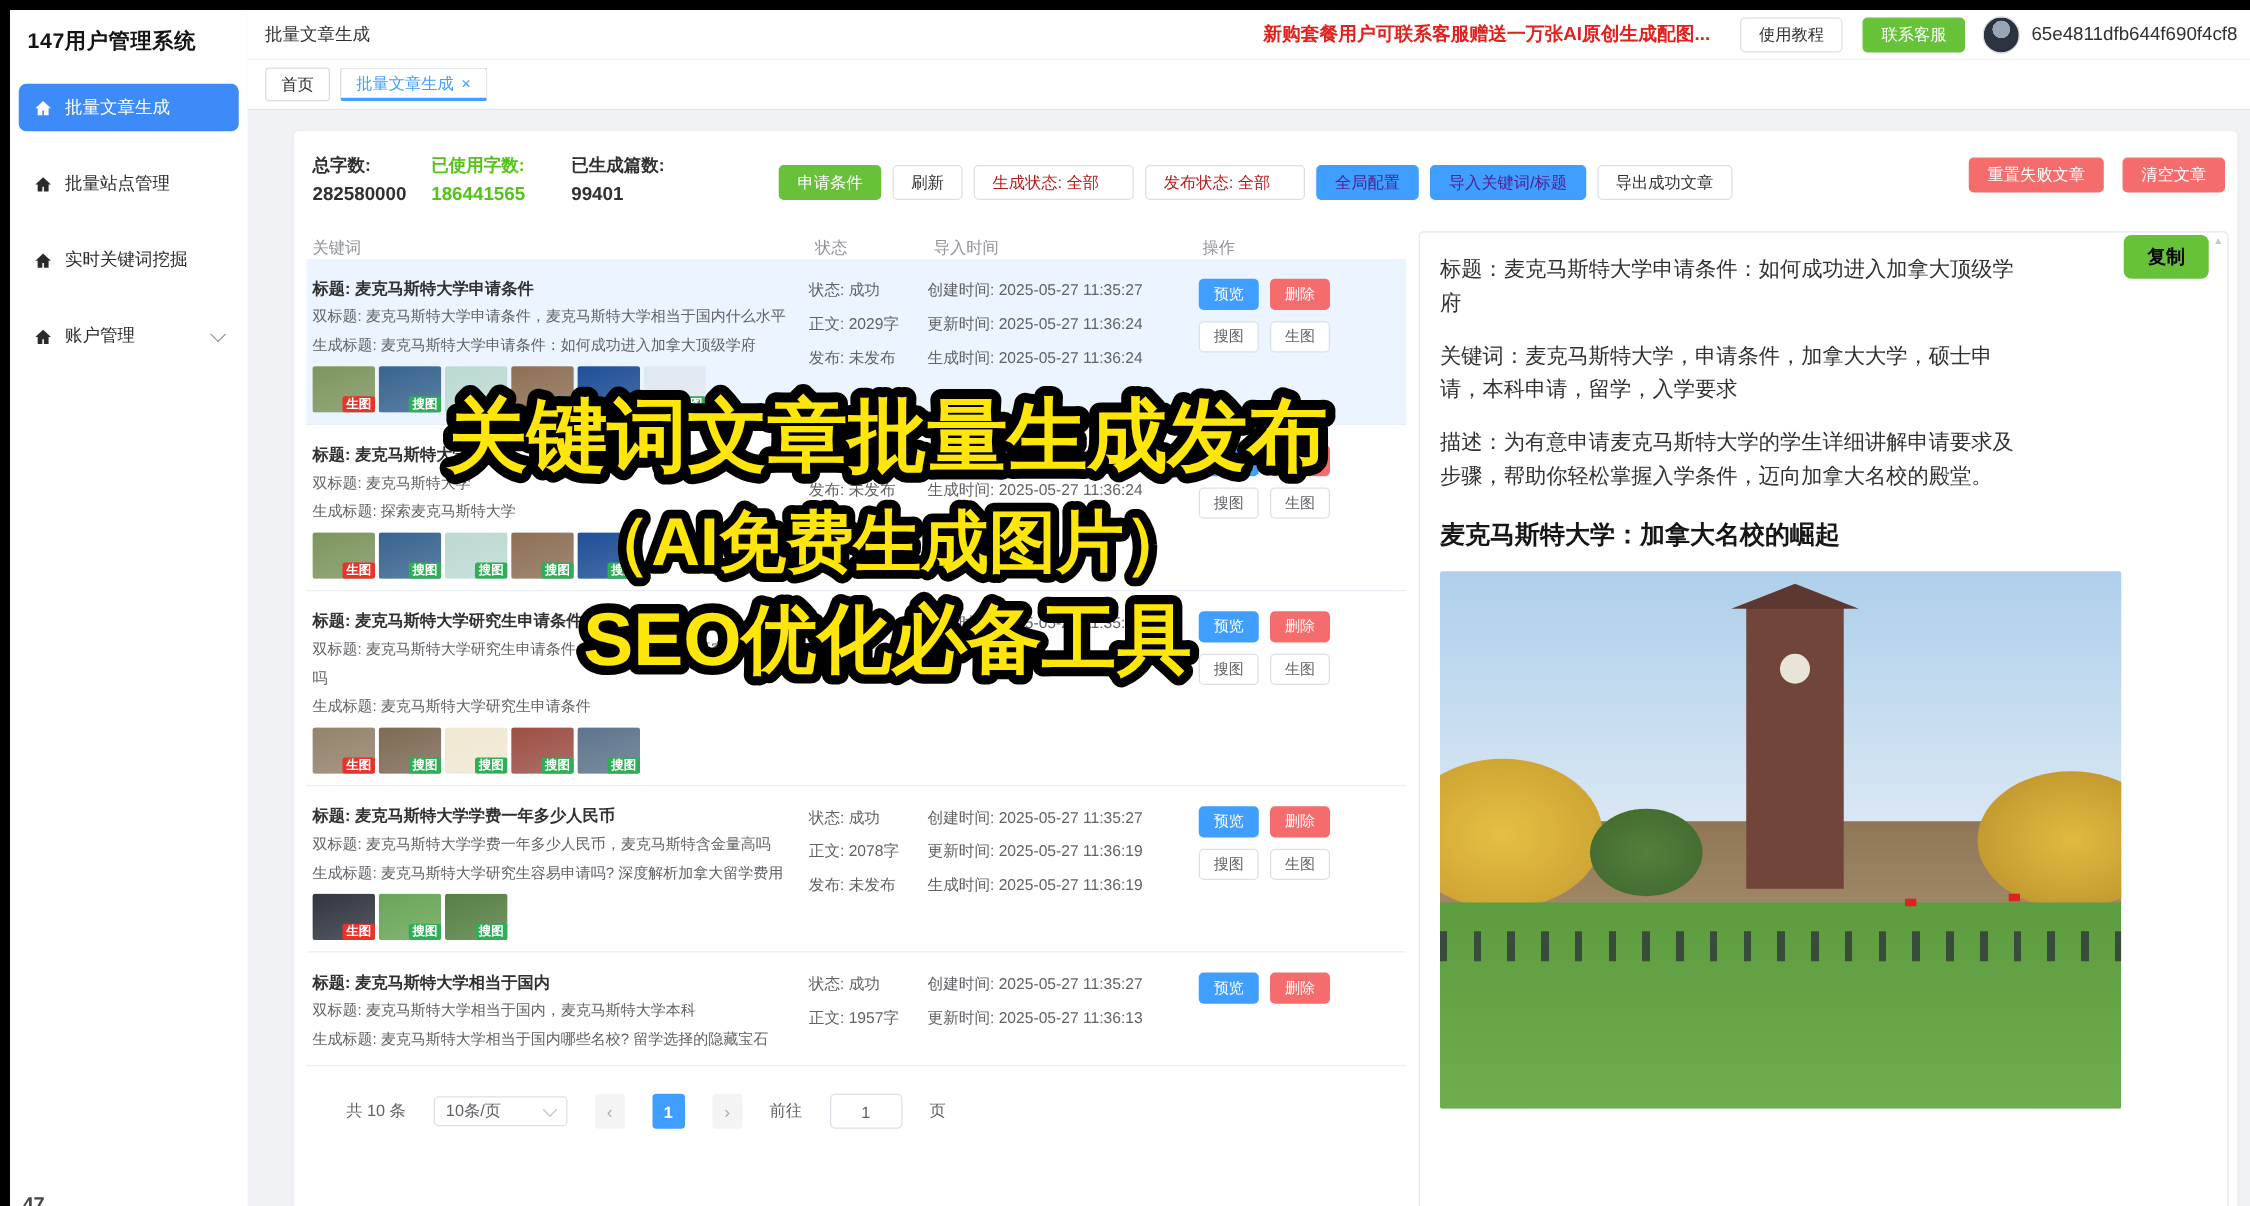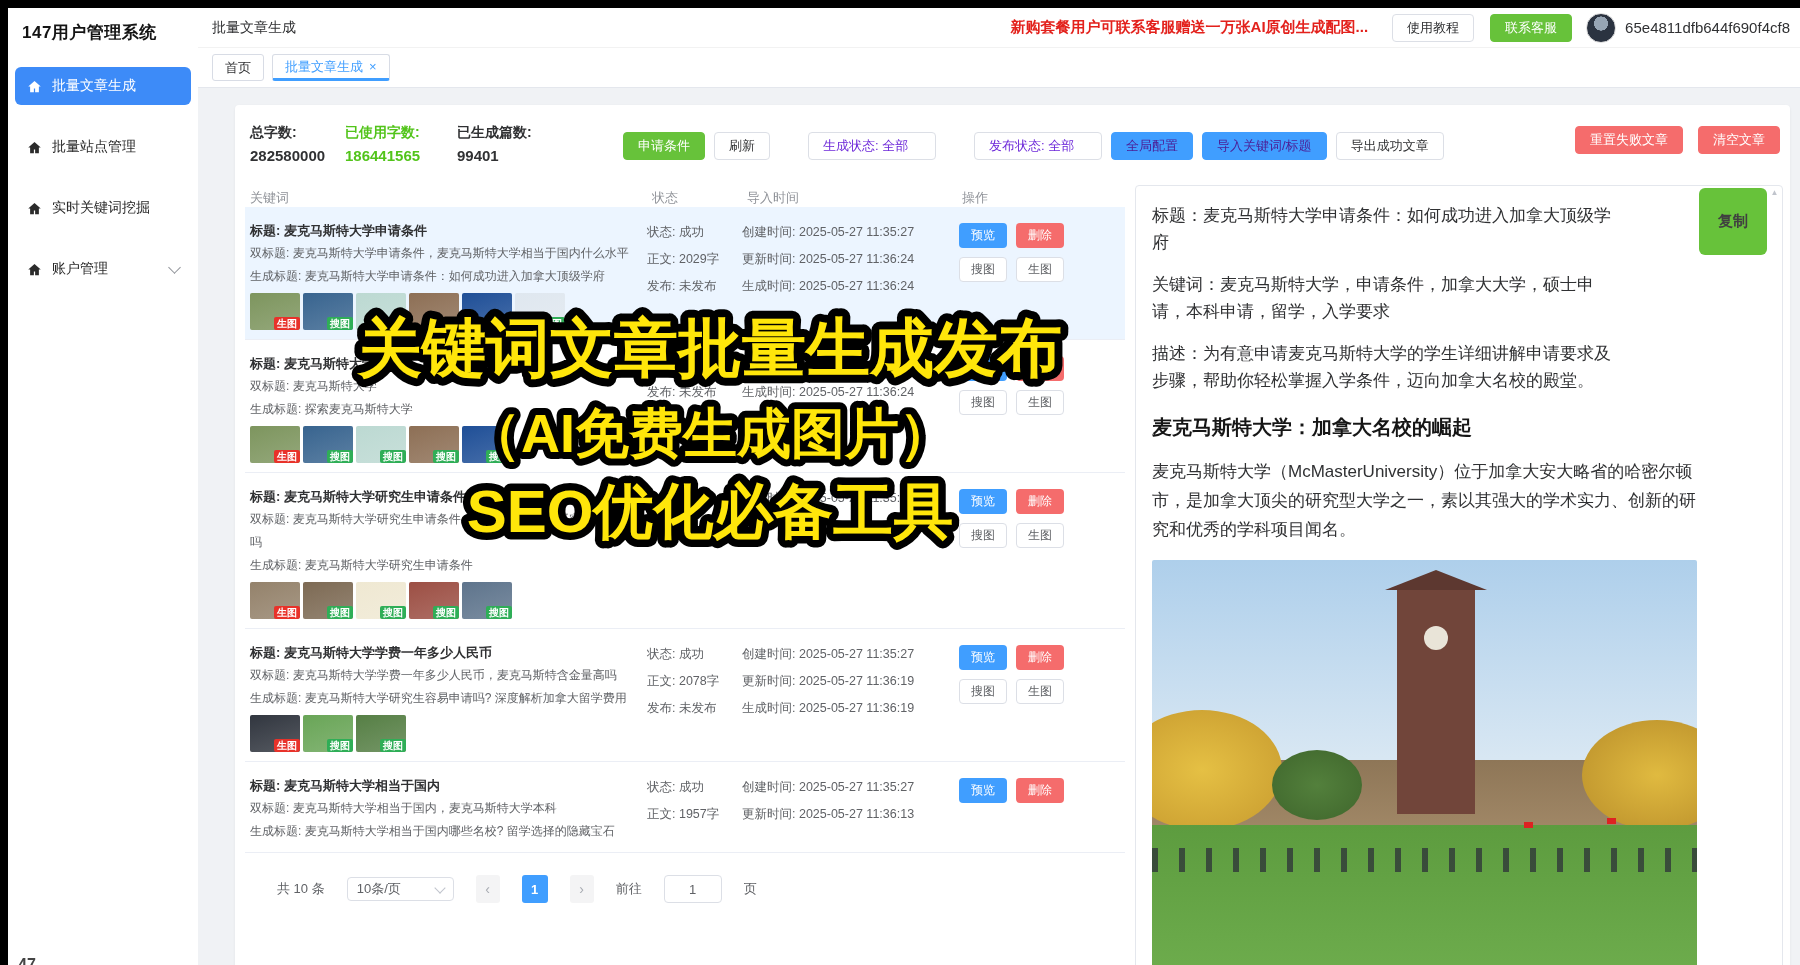--- a/index.html
+++ b/index.html
@@ -45,21 +45,21 @@
   .tab .x{font-size:13px;color:#409eff;}
 
   
   .card{position:absolute;left:235px;top:105px;width:1555px;height:900px;background:#fff;border-radius:4px;
         box-shadow:0 1px 3px rgba(0,0,0,.06);}
   .stat{position:absolute;top:15px;font-size:14px;font-weight:bold;color:#303133;line-height:24px;}
   .stat .val{font-size:15px;}
   .stat.used{color:#52c41a;}
   .s1{left:15px;} .s2{left:110px;} .s3{left:222px;}
   .toolbar{position:absolute;left:388px;top:27px;display:flex;gap:9px;}
-  .sel{min-width:128px;justify-content:flex-start;color:#6d28d9;margin-left:29px;}
+  .sel{min-width:128px;justify-content:flex-start;color:#b91c1c;}
   .right-btns{position:absolute;right:10px;top:21px;display:flex;gap:15px;}
 
   
   .thead{position:absolute;left:10px;top:84px;width:880px;display:grid;grid-template-columns:402px 95px 215px 1fr;
          font-size:13px;color:#909399;}
   .thead div{padding-left:5px;}
   .tbody{position:absolute;left:10px;top:102px;width:880px;height:661px;overflow:hidden;}
   .trow{display:grid;grid-template-columns:402px 95px 215px 1fr;padding:12px 0 9px;border-bottom:1px solid #ebeef5;}
   .trow.selected{background:#ecf5ff;}
   .row-title{font-size:13px;font-weight:bold;color:#303133;line-height:23px;padding-left:5px;}
@@ -87,21 +87,21 @@
           justify-content:center;font-weight:bold;cursor:pointer;}
   .pg-input{width:58px;height:28px;border:1px solid #dcdfe6;border-radius:4px;text-align:center;font-size:13px;
             color:#606266;box-sizing:border-box;font-family:inherit;}
 
   
   .panel{position:absolute;left:900px;top:80px;width:648px;height:990px;background:#fff;border:1px solid #e4e7ed;
          border-radius:4px;padding:16px 16px;box-sizing:border-box;}
   .p-line{font-size:17px;color:#303133;line-height:27px;max-width:470px;margin:0 0 15px;}
   .p-head{font-size:20px;font-weight:bold;color:#161616;margin:20px 0 16px;}
   .p-para{font-size:17px;color:#303133;line-height:29px;max-width:545px;margin:0 0 16px;}
-  .copy-btn{position:absolute;top:2px;right:15px;background:#67c23a;color:#404040;border-radius:6px;padding:24px 19px;
+  .copy-btn{position:absolute;top:2px;right:15px;background:#67c23a;color:#000000;border-radius:6px;padding:8px 19px;
             font-size:15px;font-weight:bold;cursor:pointer;}
   .p-scroll{position:absolute;top:2px;right:2px;width:11px;height:10px;color:#c0c4cc;font-size:8px;text-align:center;}
   
   .photo{width:545px;height:430px;margin:2px 0 16px;position:relative;overflow:hidden;border-radius:2px;background:linear-gradient(#aecfeb,#d8e7f3 46%);}
   .ph-band{position:absolute;left:0;top:200px;width:100%;height:68px;background:linear-gradient(#8e7657,#a08766);}
   .ph-tower{position:absolute;left:245px;top:28px;width:78px;height:226px;background:#71453a;}
   .ph-tower:before{content:"";position:absolute;left:27px;top:38px;width:24px;height:24px;border-radius:50%;background:#e9e4d8;}
   .ph-tower:after{content:"";position:absolute;left:-12px;top:-18px;border-left:51px solid transparent;border-right:51px solid transparent;border-bottom:20px solid #5d3830;}
   .ph-tree{position:absolute;border-radius:50%;}
   .t1{left:-30px;top:150px;width:160px;height:120px;background:radial-gradient(#e5c044,#c79a2e);}
@@ -404,21 +404,20 @@
       <span>页</span>
     </div>
 
     <div class="panel">
       <span class="copy-btn">复制</span>
       <span class="p-scroll">▲</span>
       <p class="p-line">标题：麦克马斯特大学申请条件：如何成功进入加拿大顶级学府</p>
       <p class="p-line">关键词：麦克马斯特大学，申请条件，加拿大大学，硕士申请，本科申请，留学，入学要求</p>
       <p class="p-line">描述：为有意申请麦克马斯特大学的学生详细讲解申请要求及步骤，帮助你轻松掌握入学条件，迈向加拿大名校的殿堂。</p>
       <div class="p-head">麦克马斯特大学：加拿大名校的崛起</div>
-      <p class="p-para">麦克马斯特大学（McMasterUniversity）位于加拿大安大略省的哈密尔顿市，是加拿大顶尖的研究型大学之一，素以其强大的学术实力、创新的研究和优秀的学科项目闻名。</p>
       <div class="photo">
         <div class="ph-band"></div>
         <div class="ph-tower"></div>
         <div class="ph-tree t1"></div>
         <div class="ph-tree t2"></div>
         <div class="ph-tree t3"></div>
         <div class="ph-grass"></div>
         <div class="ph-crowd"></div>
         <div class="ph-flag f1"></div>
         <div class="ph-flag f2"></div>

